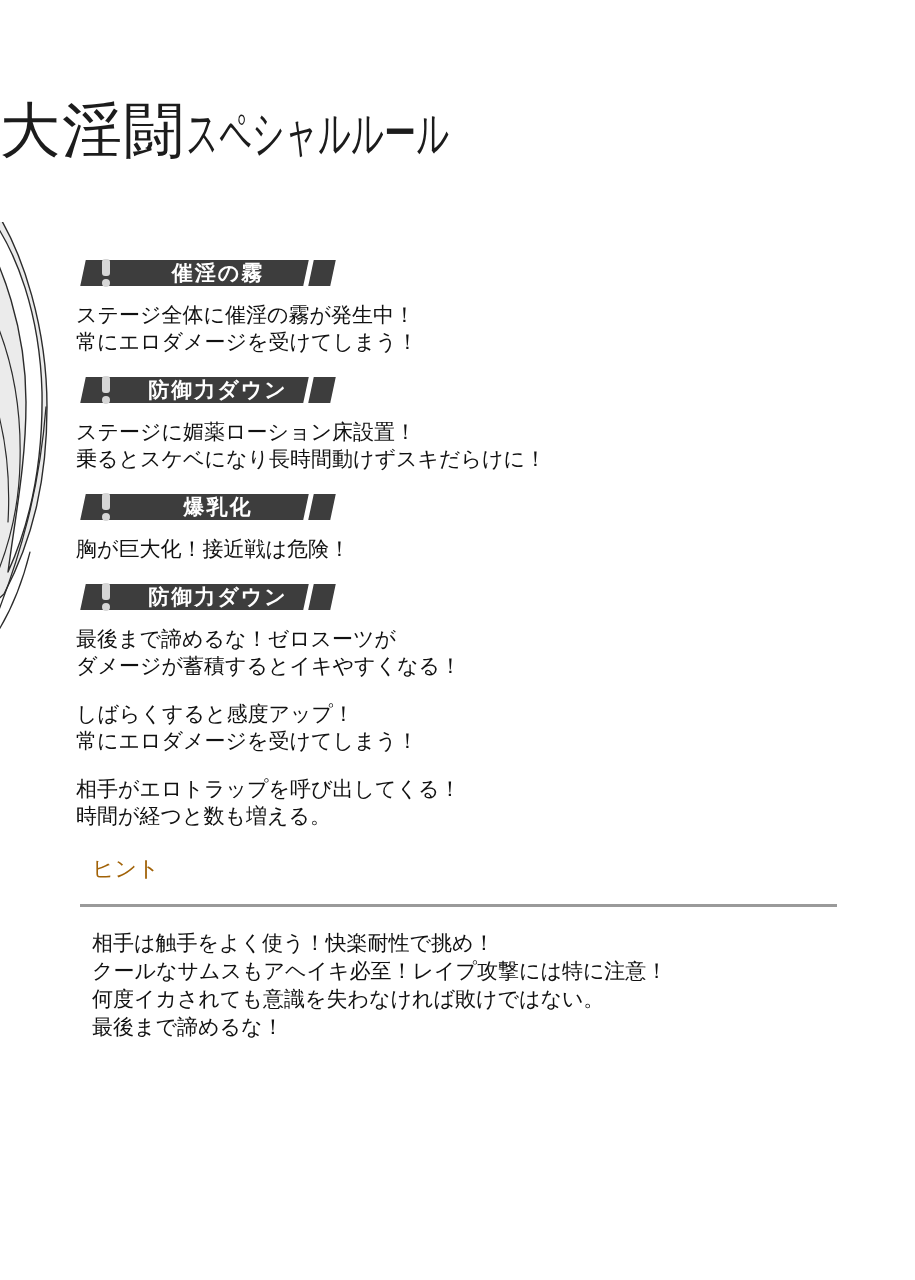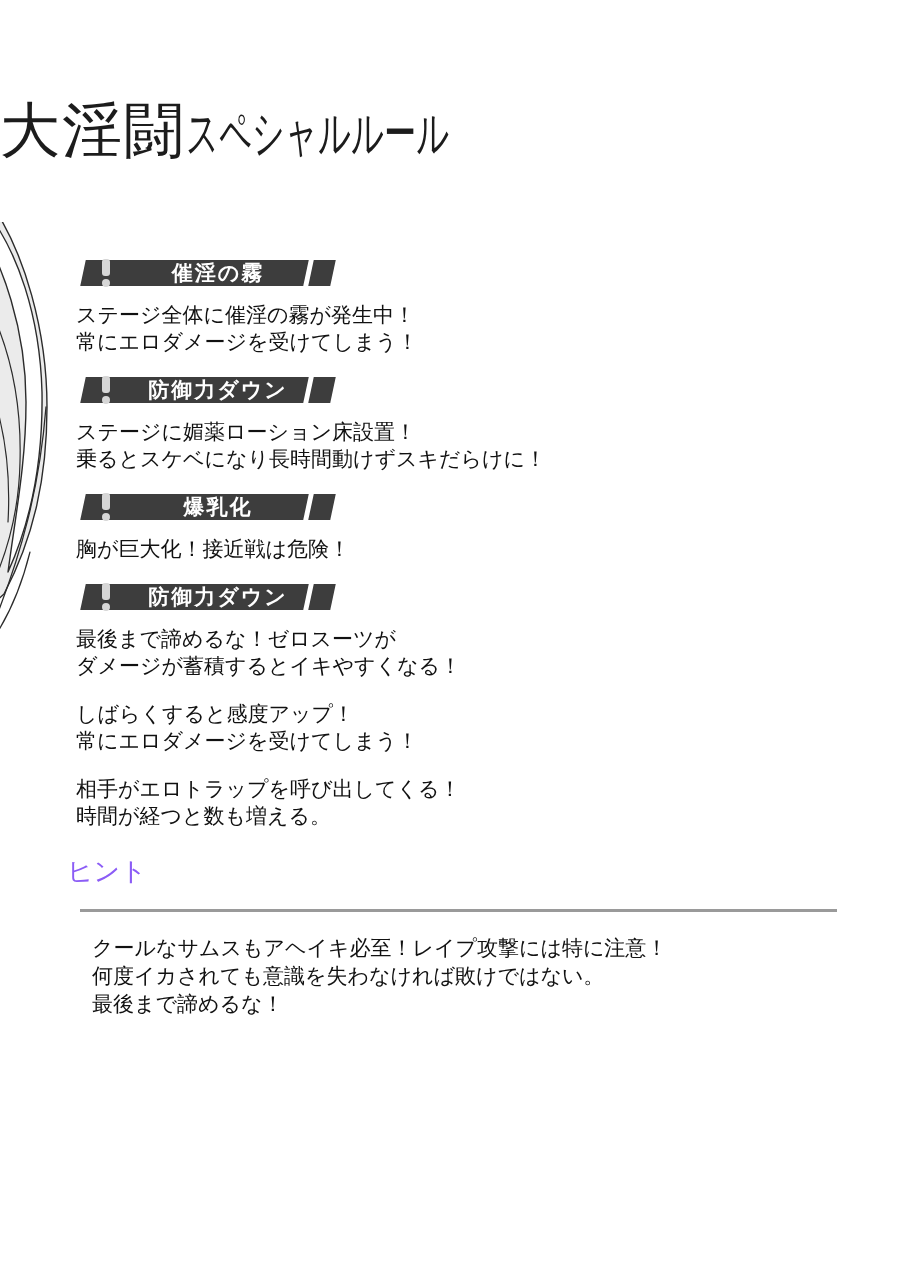--- a/index.html
+++ b/index.html
@@ -33,21 +33,21 @@
   .bang-bar{width:8px;height:17px;background:#d6d6d6;border-radius:3px;}
   .bang-dot{width:8px;height:8px;background:#d6d6d6;border-radius:50%;margin-top:3px;}
   .label{
     flex:1;text-align:center;padding-right:26px;color:#ffffff;
     font-weight:bold;font-size:21px;letter-spacing:2px;white-space:nowrap;
   }
   .section-lines{margin-left:76px;font-family:Liberation Serif, serif;}
   .line{font-size:21px;line-height:27px;color:#111;white-space:nowrap;}
 
   
-  .hint-heading{margin:24px 0 0 67px;font-size:26px;color:#8b5cf6;}
+  .hint-heading{margin:24px 0 0 92px;font-size:22px;color:#a16207;}
   .rule{height:3px;background:#9a9a9a;width:757px;margin:20px 0 0 80px;}
   .hint-lines{margin:22px 0 0 92px;}
   .hint-lines .line{font-size:21px;line-height:28px;}
 </style>
 </head>
 <body>
 
 <svg class="sketch" viewBox="0 0 60 430" preserveAspectRatio="none" aria-hidden="true">
   <g stroke="#2b2b2b" stroke-width="1.4" stroke-linejoin="round" stroke-linecap="round">
     <path d="M -10 -20 C 25 30 47 110 47 185 C 47 255 34 315 4 372 L -60 430 L -60 -20 Z" fill="#ebebeb"></path>
@@ -148,16 +148,17 @@
     <div class="section-lines">
         <div class="line">相手がエロトラップを呼び出してくる！</div>
         <div class="line">時間が経つと数も増える。</div>
       </div>
   </div>
 </div>
 
 <div class="hint-heading">ヒント</div>
 <div class="rule"></div>
 <div class="hint-lines">
+    <div class="line">相手は触手をよく使う！快楽耐性で挑め！</div>
     <div class="line">クールなサムスもアヘイキ必至！レイプ攻撃には特に注意！</div>
     <div class="line">何度イカされても意識を失わなければ敗けではない。</div>
     <div class="line">最後まで諦めるな！</div>
   </div>
 
 </body></html>

